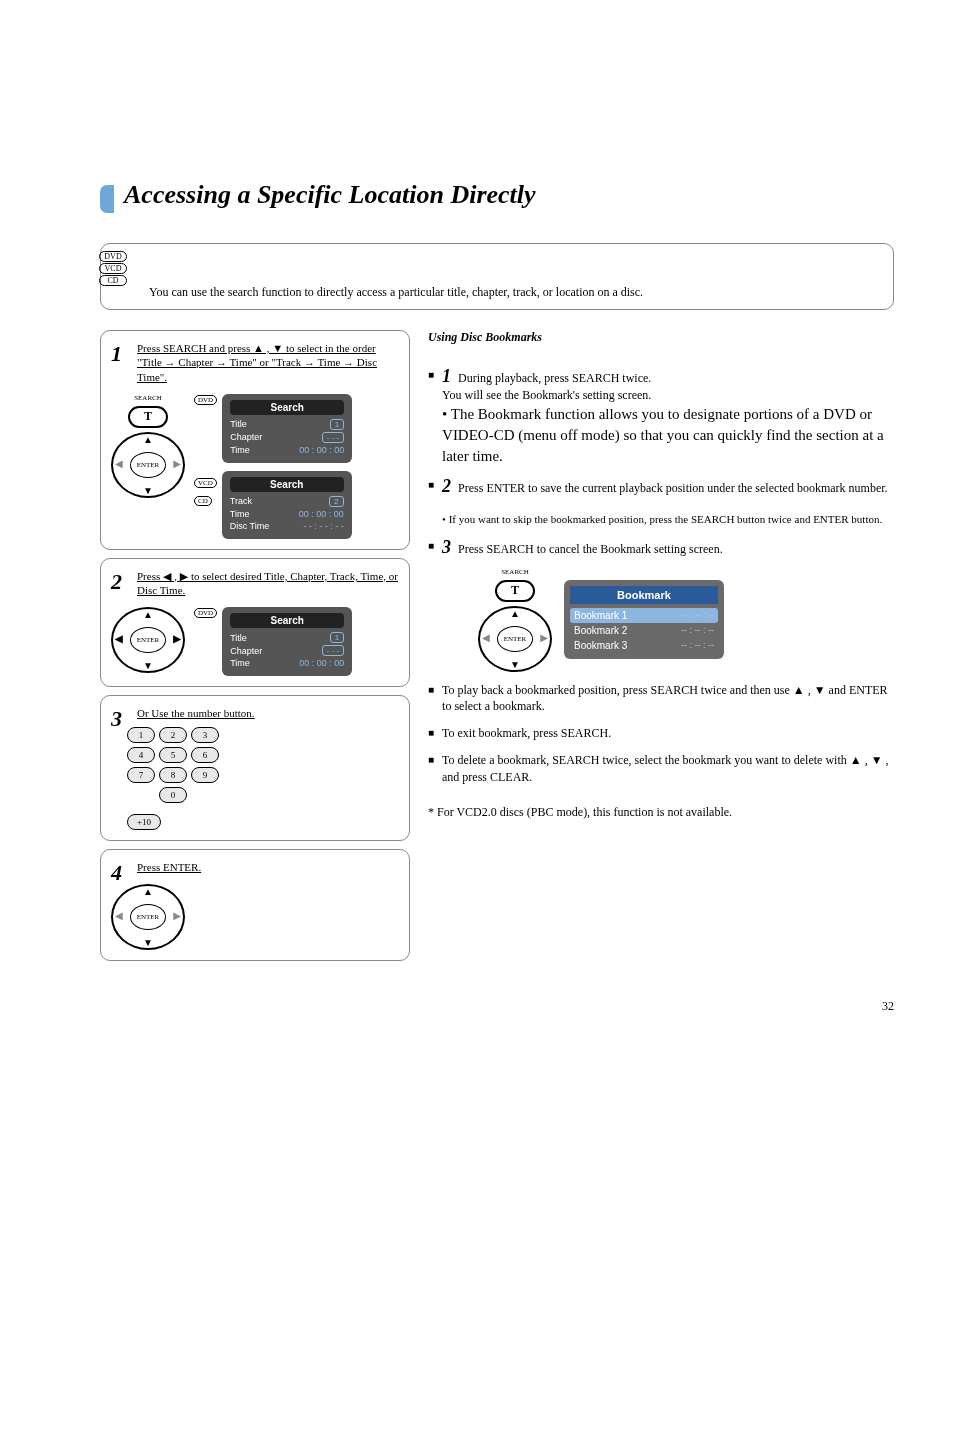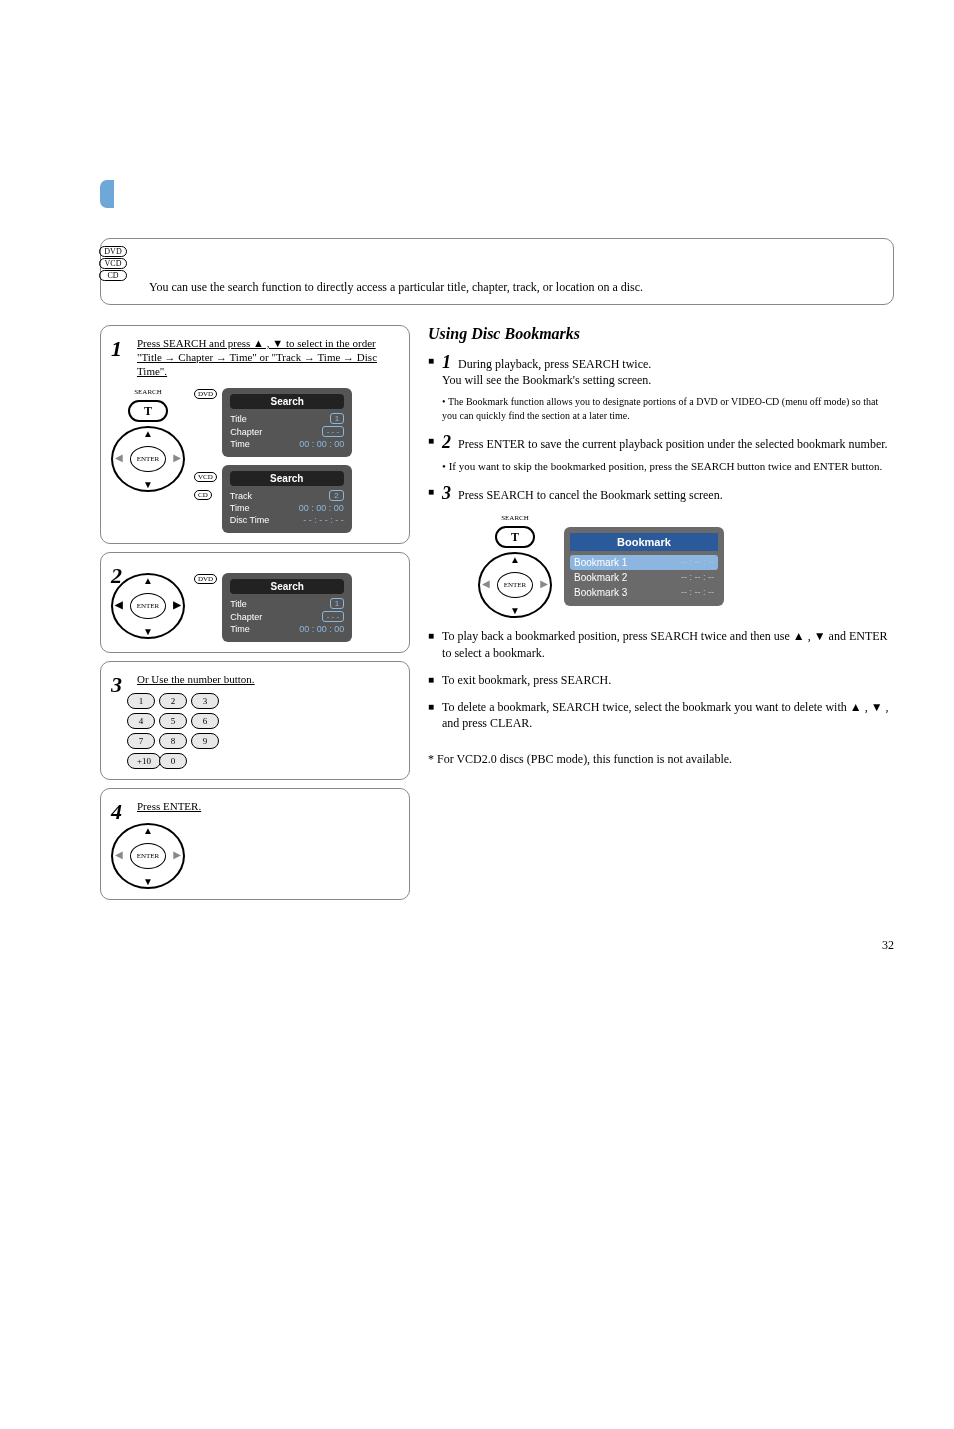--- a/index.html
+++ b/index.html
@@ -32,42 +32,43 @@
   .dpad-right { right: 4px; top: 26px; color: #888; }
   .dpad-left.active, .dpad-right.active, .dpad-up.active, .dpad-down.active { color: #000; font-weight: bold; }
   .osd { background: #555; color: #fff; border-radius: 6px; padding: 6px 8px; font-size: 10px; width: 130px; font-family: Arial, sans-serif; }
   .osd-header { background: #222; text-align: center; font-weight: bold; border-radius: 4px; padding: 2px 0; margin-bottom: 4px; }
   .osd-row { display: flex; justify-content: space-between; align-items: center; margin: 2px 0; font-size: 9px; gap: 16px; }
   .osd-val { color: #8db6dd; }
   .osd-val-box { border: 1px solid #8db6dd; border-radius: 3px; padding: 0 4px; color: #8db6dd; font-size: 8px; }
   .disc-mini { font-size: 7px; border: 1px solid #000; border-radius: 6px; padding: 0 3px; display: inline-block; margin: 1px; background: #fff; color: #000; }
   .numpad { display: grid; grid-template-columns: repeat(3, 28px); gap: 4px; margin-top: 6px; margin-left: 16px; }
   .numpad-btn { width: 28px; height: 16px; border: 1.5px solid #000; border-radius: 8px; display: flex; align-items: center; justify-content: center; font-size: 9px; background: #e8e8e8; }
-  .numpad-wide { width: 34px; }
-  .section-title { font-size: 16px; font-weight: bold; font-style: italic; margin-bottom: 10px; }
+  .numpad-wide { width: 34px; margin-top: 27px; }
+  .section-title { font-size: 12px; font-weight: bold; font-style: italic; margin-bottom: 22px; }
   .step-item { display: flex; gap: 8px; margin-bottom: 10px; align-items: flex-start; }
   .step-marker { font-size: 10px; margin-top: 2px; }
   .step-bold { font-style: italic; font-weight: bold; font-size: 18px; font-family: serif; line-height: 1; margin-right: 4px; }
   .step-content { font-size: 12px; line-height: 1.4; }
   .bookmark-osd { background: #6a6a6a; border-radius: 6px; padding: 6px; width: 160px; font-family: Arial, sans-serif; }
   .bookmark-header { background: #2a5a9a; color: #fff; text-align: center; font-weight: bold; font-size: 11px; border-radius: 0; padding: 3px 0; margin-bottom: 4px; }
   .bookmark-row { display: flex; justify-content: space-between; font-size: 10px; color: #fff; padding: 2px 4px; }
   .bookmark-row.sel { background: #8cb5e0; border-radius: 3px; }
   .bookmark-time { color: #a8c8e8; font-size: 9px; }
   .right-remote { display: flex; align-items: center; gap: 12px; margin: 10px 0; margin-left: 50px; }
   .footnote { font-size: 12px; margin-top: 20px; }
   .page-num { text-align: right; font-size: 12px; margin-top: 30px; }
 </style>
 </head>
 <body>
 
 <div class="page">
 
   <div class="title-bar">
     <span class="title-bullet"></span>
+    <span class="title-text">Accessing a Specific Location Directly</span>
   </div>
 
   <div class="banner">
     <div class="disc-labels">
       <span class="disc-label">DVD</span>
       <span class="disc-label">VCD</span>
       <span class="disc-label">CD</span>
     </div>
     <div class="banner-text">You can use the search function to directly access a particular title, chapter, track, or location on a disc.</div>
   </div>
@@ -131,20 +132,21 @@
                     <span class="osd-val">- - : - - : - -</span>
                   </div>
               </div>
             </div>
           </div>
         </div>
       </div>
 
       <div class="step-box">
         <div class="step-num">2</div>
+        <div class="step-text">Press ◀ , ▶ to select desired Title, Chapter, Track, Time, or Disc Time.</div>
         <div class="remote-area">
           <div class="remote-col">
             <div class="dpad">
               <div class="dpad-outer"></div>
               <div class="dpad-arrow dpad-up">▲</div>
               <div class="dpad-arrow dpad-down">▼</div>
               <div class="dpad-arrow dpad-left active">◀</div>
               <div class="dpad-arrow dpad-right active">▶</div>
               <div class="dpad-inner">ENTER</div>
             </div>
@@ -207,30 +209,30 @@
 
     <div class="col-right">
       <div class="section-title">Using Disc Bookmarks</div>
 
       <div class="step-item">
         <span class="step-marker">■</span>
         <div class="step-content">
           <span class="step-bold">1</span>
           <span>During playback, press SEARCH twice.</span><br>
           <span>You will see the Bookmark's setting screen.</span>
-          <div style="margin-top:6px;font-size:10px;">• <span>The Bookmark function allows you to designate portions of a DVD or VIDEO-CD (menu off mode) so that you can quickly find the section at a later time.</span></div>
+          <div style="font-size:15px;">• <span>The Bookmark function allows you to designate portions of a DVD or VIDEO-CD (menu off mode) so that you can quickly find the section at a later time.</span></div>
         </div>
       </div>
 
       <div class="step-item">
         <span class="step-marker">■</span>
         <div class="step-content">
           <span class="step-bold">2</span>
           <span>Press ENTER to save the current playback position under the selected bookmark number.</span>
-          <div style="margin-top:6px;font-size:11px;">• <span>If you want to skip the bookmarked position, press the SEARCH button twice and ENTER button.</span></div>
+          <div style="margin-top:16px;font-size:11px;">• <span>If you want to skip the bookmarked position, press the SEARCH button twice and ENTER button.</span></div>
         </div>
       </div>
 
       <div class="step-item">
         <span class="step-marker">■</span>
         <div class="step-content">
           <span class="step-bold">3</span>
           <span>Press SEARCH to cancel the Bookmark setting screen.</span>
         </div>
       </div>

